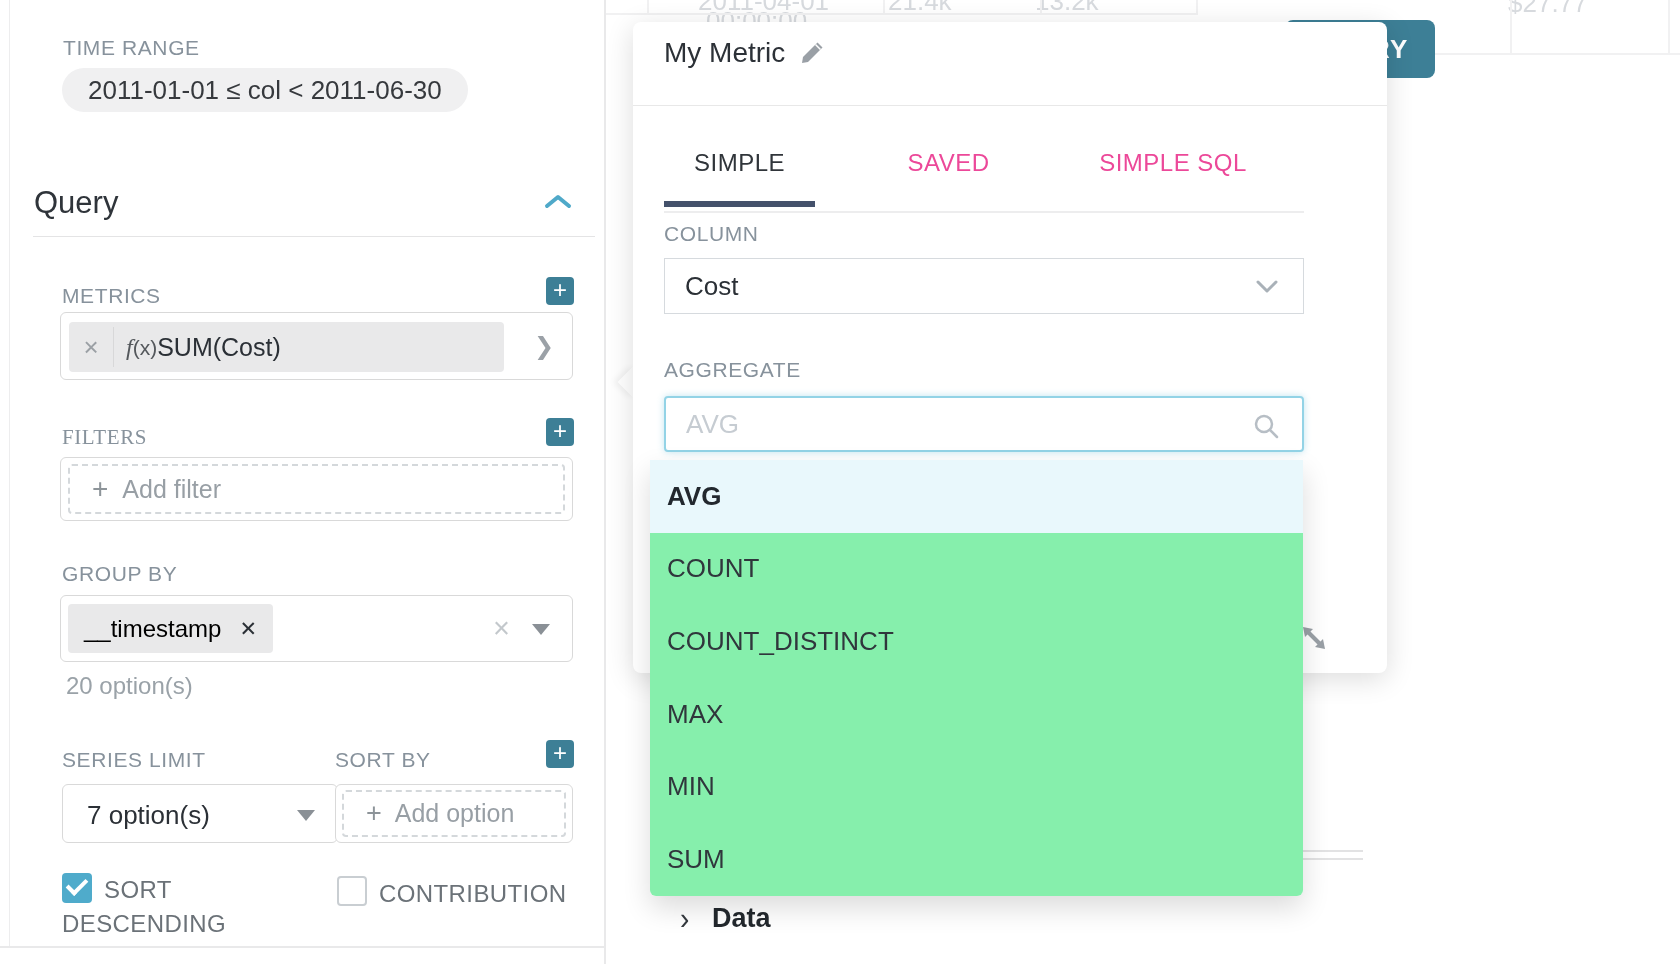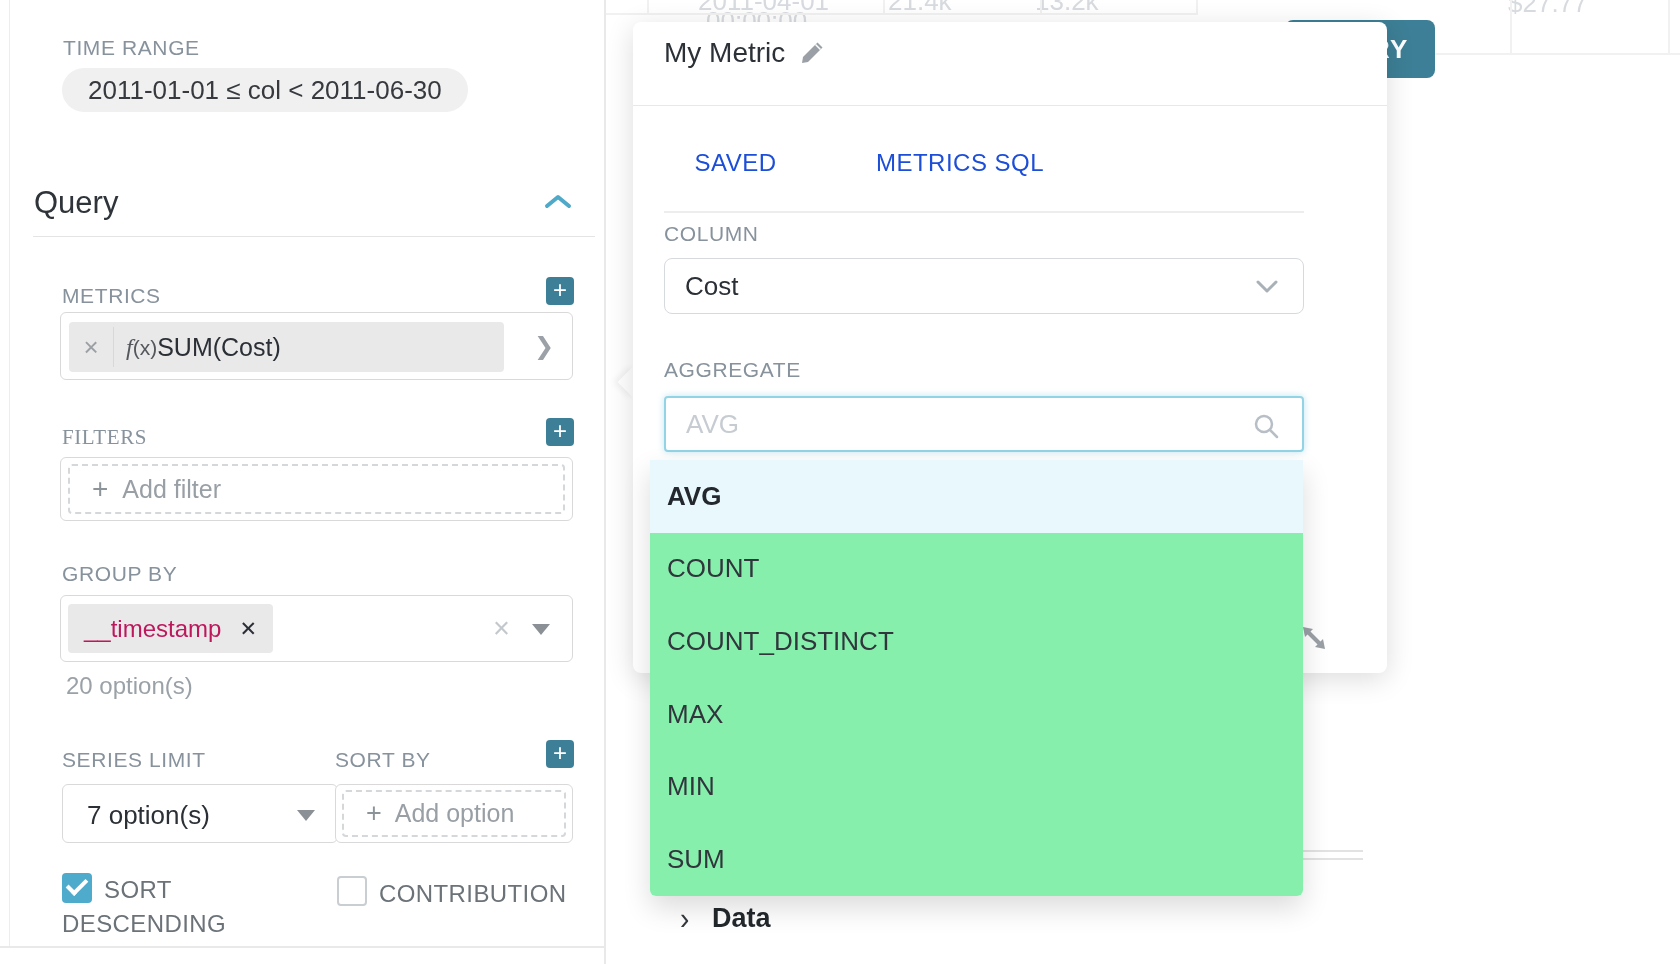--- a/index.html
+++ b/index.html
@@ -69,26 +69,26 @@
   }
   .popover-beak {
     left:622px; top:371px; width:22px; height:22px; background:#fff;
     transform:rotate(45deg); z-index:9;
     box-shadow:-3px 3px 6px rgba(0,0,0,.06);
   }
   .pop-title { left:31px; top:15px; font-size:28px; color:#2c3137; }
   .pop-header-divider { left:0; top:83px; width:100%; height:1px; background:#e8e8e8; }
   .tab {
     font-size:24px; letter-spacing:.5px; text-align:center; cursor:pointer;
-    color:#1d4ed8; padding-bottom:24px;
+    color:#ec4899; padding-bottom:24px;
   }
   .tab.active { color:#30353a; border-bottom:6px solid #44516b; }
   .field-label { color:#87929c; font-size:21px; letter-spacing:.6px; }
   .select-box {
-    border:1px solid #d6dade; border-radius:8px; background:#fff;
+    border:1px solid #d6dade; border-radius:0; background:#fff;
     display:flex; align-items:center; font-size:26px; color:#2b3036; cursor:pointer;
   }
   .agg-input {
     border:2px solid #93d3e6; border-radius:4px; background:#fff;
     box-shadow:0 0 7px rgba(116,197,222,.45);
     display:flex; align-items:center; cursor:text;
   }
   .agg-placeholder { color:#c6ccd2; font-size:26px; }
 
   
@@ -165,21 +165,21 @@
   <div class="abs box" style="left:60px; top:457px; width:513px; height:64px;">
     <div class="dashed-inner" style="position:absolute; left:7px; top:6px; width:497px; height:50px;">
       <span style="margin-left:22px; font-size:28px; color:#8d9499;">+</span>
       <span style="margin-left:14px;">Add filter</span>
     </div>
   </div>
 
   <div class="abs panel-label" style="left:62px; top:562px;">GROUP BY</div>
   <div class="abs box" style="left:60px; top:595px; width:513px; height:67px;">
     <div class="chip-gray" style="position:absolute; left:7px; top:8px; height:49px; display:flex; align-items:center; padding:0 16px;">
-      <span style="font-size:24px; color:#be185d;">__timestamp</span>
+      <span style="font-size:24px; color:#000000;">__timestamp</span>
       <span style="margin-left:18px; font-size:21px; font-weight:bold; color:#2b3036; cursor:pointer;">✕</span>
     </div>
     <span class="muted-x" style="position:absolute; right:62px; top:16px; font-size:29px; cursor:pointer;">×</span>
     <span class="caret-down" style="position:absolute; right:22px; top:28px; cursor:pointer;"></span>
   </div>
   <div class="abs" style="left:66px; top:672px; font-size:24px; color:#9aa2a8;">20 option(s)</div>
 
   <div class="abs panel-label" style="left:62px; top:748px;">SERIES LIMIT</div>
   <div class="abs panel-label" style="left:335px; top:748px;">SORT BY</div>
   <div class="abs plus-btn" style="left:546px; top:740px;">+</div>
@@ -215,22 +215,23 @@
       <span style="margin-left:14px; cursor:pointer;">
         <svg width="26" height="26" viewBox="0 0 26 26">
             <path d="M18.5 2.5 L23.5 7.5 L9 22 L3 23 L4 17 Z" fill="#9aa0a6"></path>
             <path d="M16.5 4.5 L21.5 9.5" stroke="#fff" stroke-width="1.5"></path>
           </svg>
       </span>
     </div>
     <div class="abs pop-header-divider"></div>
 
     <div class="abs" style="left:31px; top:127px; width:640px; display:flex; gap:62px;">
+      <div class="tab active" style="width:151px;">SIMPLE</div>
       <div class="tab" style="width:143px;">SAVED</div>
-      <div class="tab" style="width:182px;">METRICS SQL</div>
+      <div class="tab" style="width:182px;">SIMPLE SQL</div>
     </div>
     <div class="abs" style="left:31px; top:189px; width:640px; height:2px; background:#ededee;"></div>
 
     <div class="abs field-label" style="left:31px; top:200px;">COLUMN</div>
     <div class="abs select-box" style="left:31px; top:236px; width:640px; height:56px; padding-left:20px;">
       <span>Cost</span>
       <span style="position:absolute; right:24px; top:20px;">
         <svg width="24" height="16" viewBox="0 0 24 16">
             <polyline points="3,3 12,12 21,3" fill="none" stroke="#a9b1b8" stroke-width="3" stroke-linecap="round" stroke-linejoin="round"></polyline>
           </svg>

